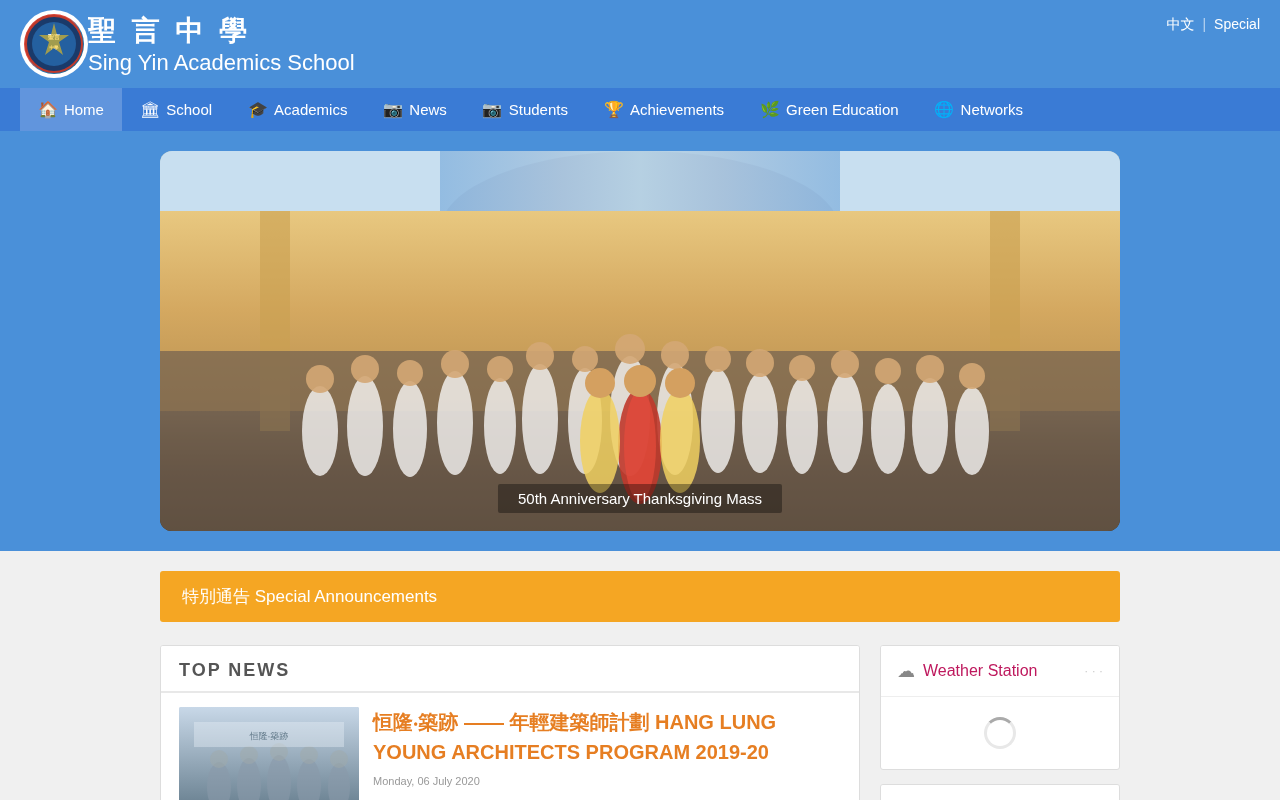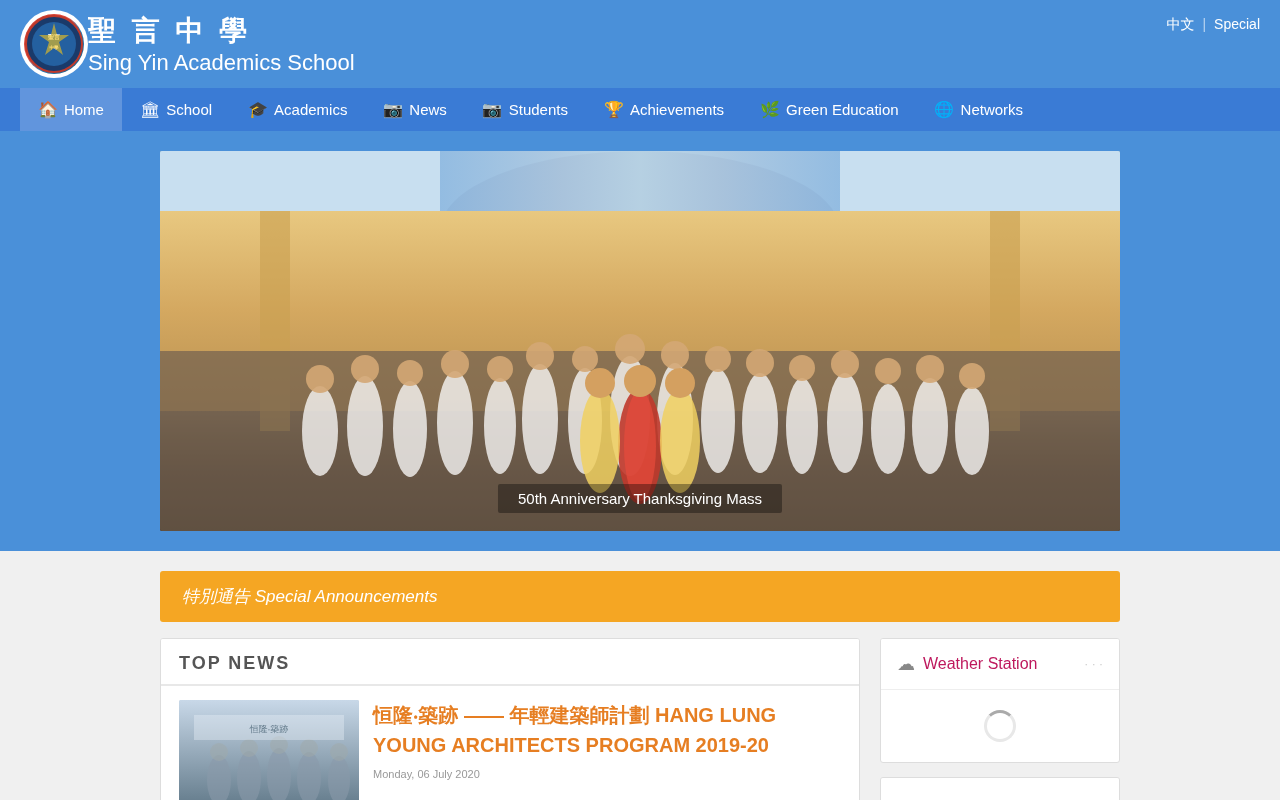--- a/index.html
+++ b/index.html
@@ -104,21 +104,21 @@
       padding: 20px 0;
       display: flex;
       justify-content: center;
     }
     .hero-image {
       width: 960px;
       height: 380px;
       background: linear-gradient(180deg, #d4a96b 0%, #c9965a 20%, #b8844a 40%, #c4905a 60%, #8a7060 80%, #5a4a3a 100%);
       position: relative;
       overflow: hidden;
-      border-radius: 2px;
+      border-radius: 12px;
     }
     .hero-caption {
       position: absolute;
       bottom: 18px;
       left: 50%;
       transform: translateX(-50%);
       background: rgba(0,0,0,0.35);
       color: white;
       padding: 6px 20px;
       font-size: 15px;
@@ -150,23 +150,22 @@
       padding: 20px 160px;
     }
 
     
     .announcement-bar {
       background: #f5a623;
       color: white;
       font-size: 17px;
       padding: 14px 22px;
       border-radius: 3px;
-      margin-bottom: 16px;
+      margin-bottom: 23px;
       font-weight: 500;
-      font-style: italic;
     }
 
     
     .bottom-section {
       display: flex;
       gap: 20px;
       align-items: flex-start;
     }
 
     

